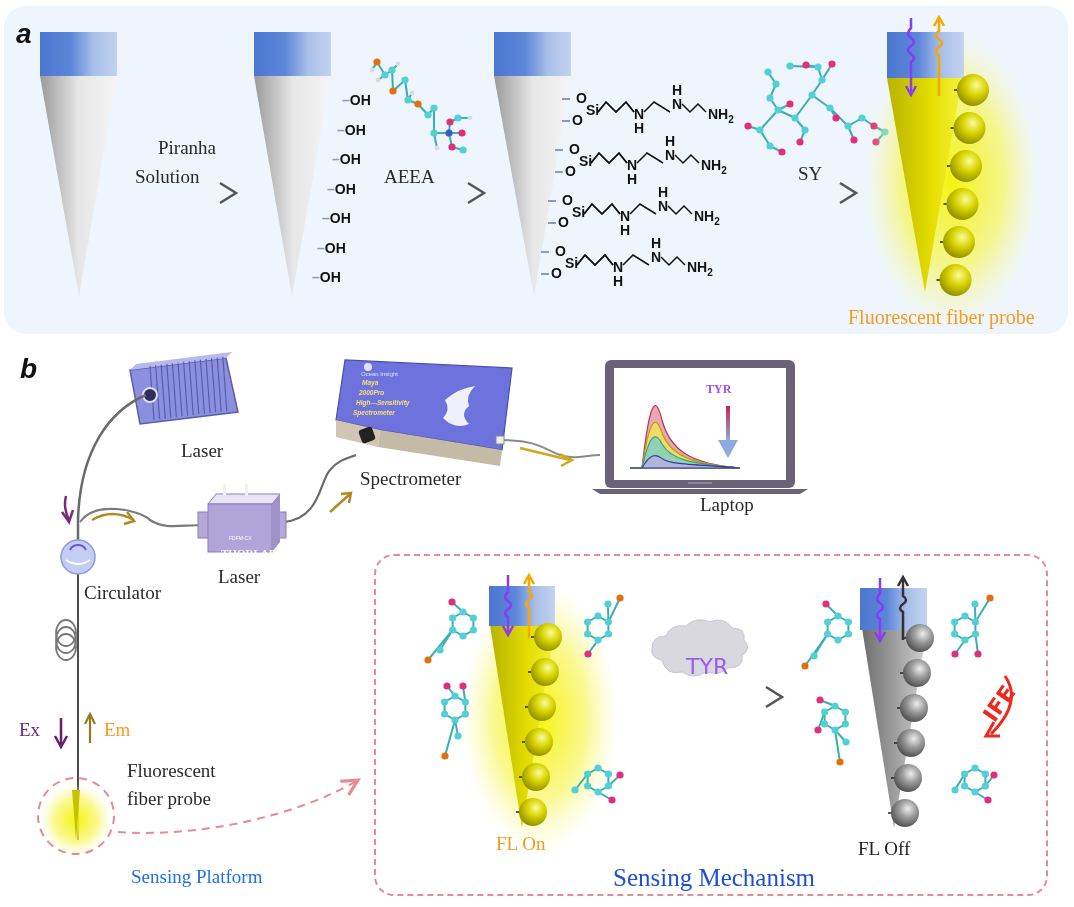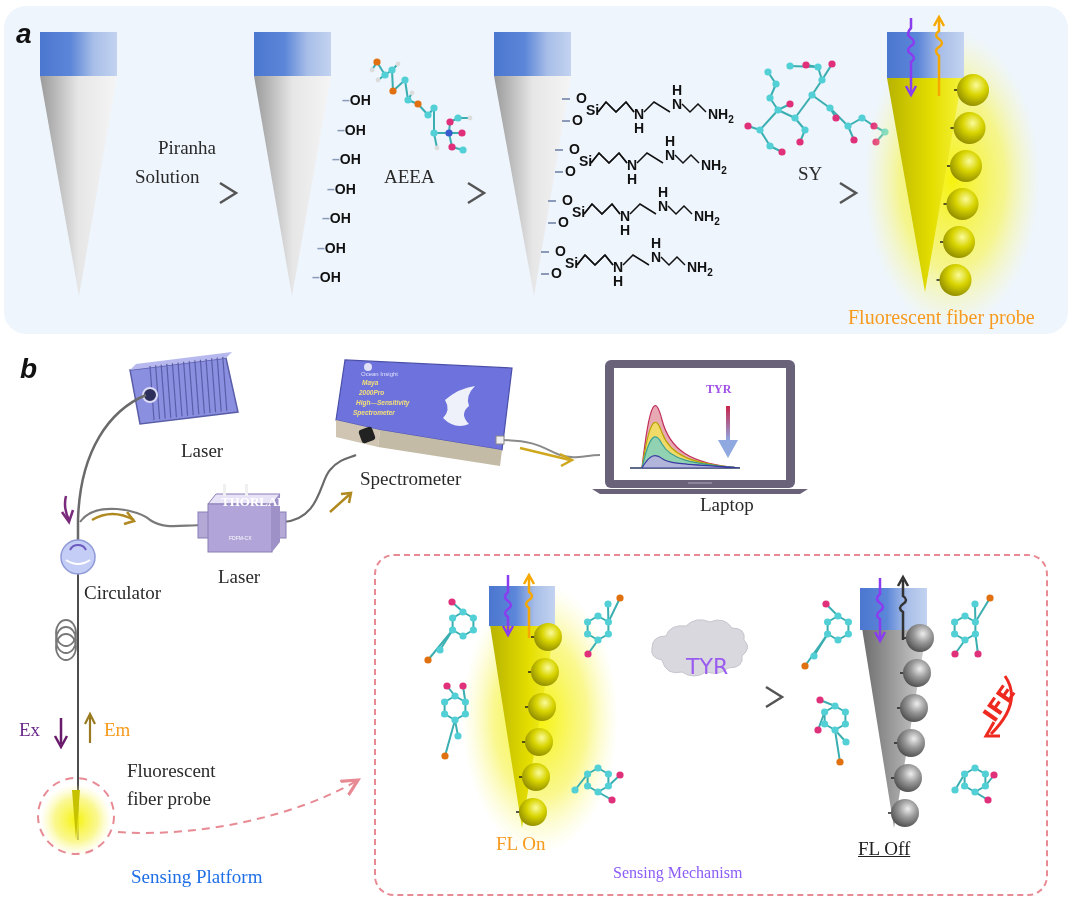--- a/index.html
+++ b/index.html
@@ -646,28 +646,28 @@
 <div class="lbl" style="left:218px;top:566px;font-size:19px;">Laser</div>
 <div class="lbl" style="left:84px;top:582px;font-size:19px;">Circulator</div>
 
 <div class="lbl" style="left:361px;top:371px;font-size:6px;color:#e0e0fa;font-family:'Liberation Sans',sans-serif;">Ocean Insight</div>
 <div id="specModel">
     <div class="lbl" style="left: 362px; top: 379px; font-size: 6.5px; font-style: italic; font-weight: bold; color: rgb(245, 224, 122); font-family: &quot;Liberation Sans&quot;, sans-serif;">Maya</div>
     <div class="lbl" style="left: 359px; top: 389px; font-size: 6.5px; font-style: italic; font-weight: bold; color: rgb(245, 224, 122); font-family: &quot;Liberation Sans&quot;, sans-serif;">2000Pro</div>
     <div class="lbl" style="left: 356px; top: 399px; font-size: 6.5px; font-style: italic; font-weight: bold; color: rgb(245, 224, 122); font-family: &quot;Liberation Sans&quot;, sans-serif;">High—Sensitivity</div>
     <div class="lbl" style="left: 353px; top: 409px; font-size: 6.5px; font-style: italic; font-weight: bold; color: rgb(245, 224, 122); font-family: &quot;Liberation Sans&quot;, sans-serif;">Spectrometer</div>
   </div>
-<div class="lbl" style="left:221px;top:494px;font-size:13px;color:#fff;font-weight:bold;font-family:'Liberation Serif',serif;">THORLABS</div>
+<div class="lbl" style="left:221px;top:547px;font-size:11px;color:#fff;font-weight:bold;font-family:'Liberation Serif',serif;">THORLABS</div>
 <div class="lbl" style="left:229px;top:535px;font-size:5px;color:#fff;font-family:'Liberation Sans',sans-serif;">FDFM-CX</div>
 <div class="lbl" style="left:706px;top:382px;font-size:12px;font-weight:bold;color:#a050e8;">TYR</div>
 
 <div class="lbl" style="left:19px;top:719px;font-size:19px;color:#6a2a8a;">Ex</div>
 <div class="lbl" style="left:104px;top:719px;font-size:19px;color:#f79a1e;">Em</div>
 <div class="lbl" style="left:127px;top:760px;font-size:19px;">Fluorescent</div>
 <div class="lbl" style="left:127px;top:788px;font-size:19px;">fiber probe</div>
 <div class="lbl" style="left:131px;top:866px;font-size:19px;color:#1f6fe6;">Sensing Platform</div>
 
 <div class="mech-box"></div>
 <div class="lbl" style="left:686px;top:654px;font-size:22px;color:#9a5cf0;font-family:'DejaVu Sans',sans-serif;">TYR</div>
 <div class="lbl" style="left:496px;top:833px;font-size:19px;color:#f79a1e;">FL On</div>
-<div class="lbl" style="left:858px;top:838px;font-size:19px;color:#222;text-decoration:underline;">FL Off</div>
-<div class="lbl" style="left:613px;top:864px;font-size:16px;color:#8b5cf6;">Sensing Mechanism</div>
+<div class="lbl" style="left:858px;top:838px;font-size:19px;color:#222;">FL Off</div>
+<div class="lbl" style="left:613px;top:864px;font-size:25px;color:#1d4ed8;">Sensing Mechanism</div>
 <div class="lbl" style="left:978px;top:712px;font-size:22px;font-weight:bold;color:#ee2a20;transform:rotate(-55deg);transform-origin:left top;font-family:'DejaVu Sans',sans-serif;">IFE</div>
 
 </body></html>

